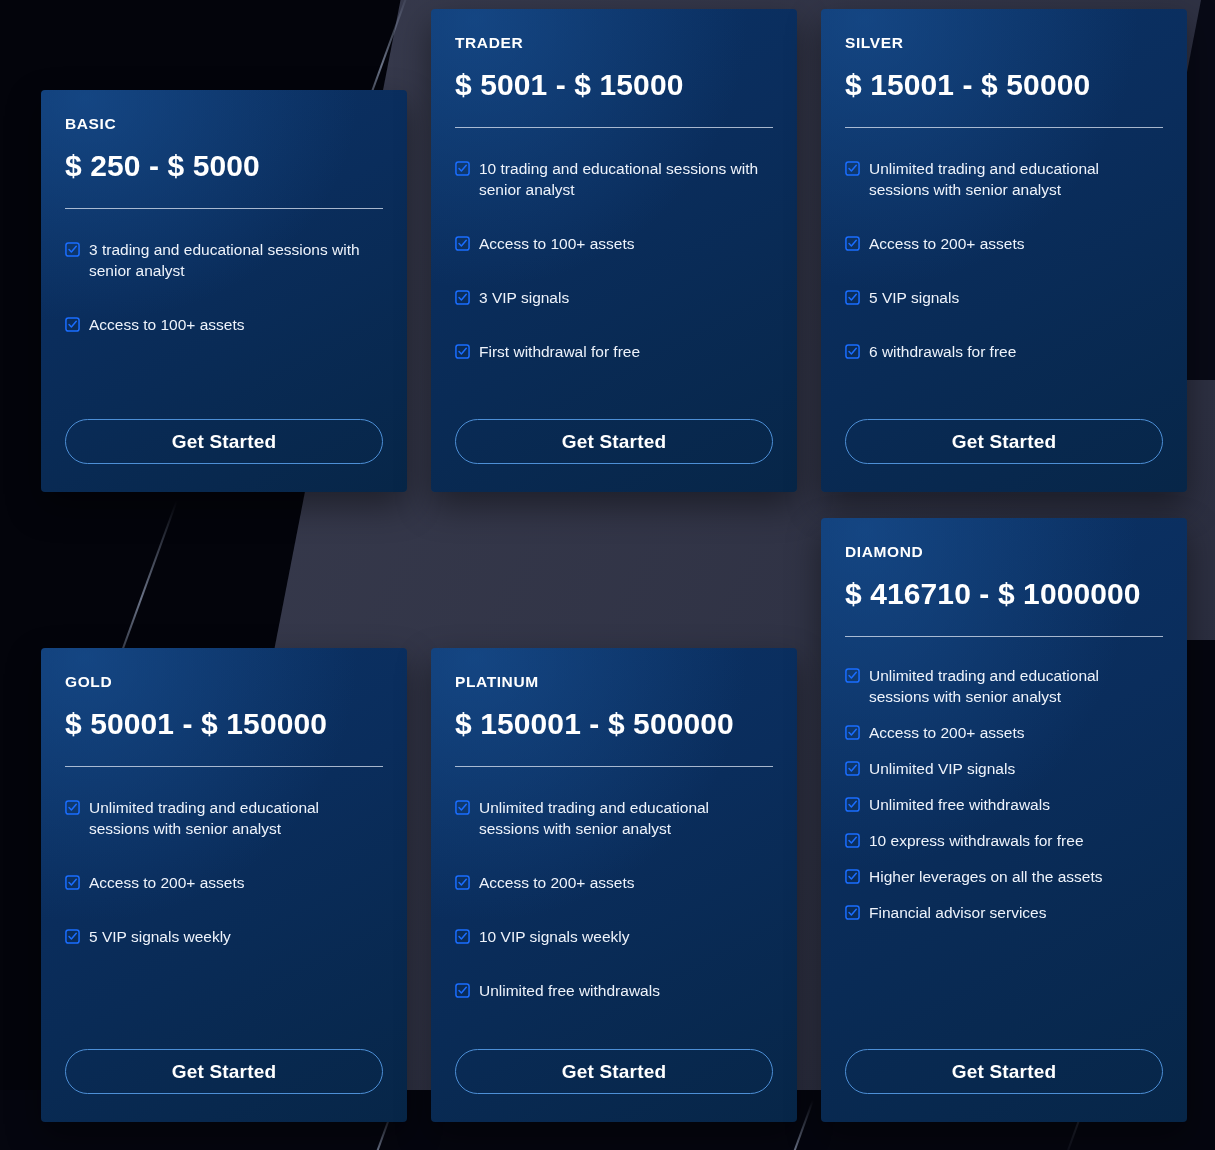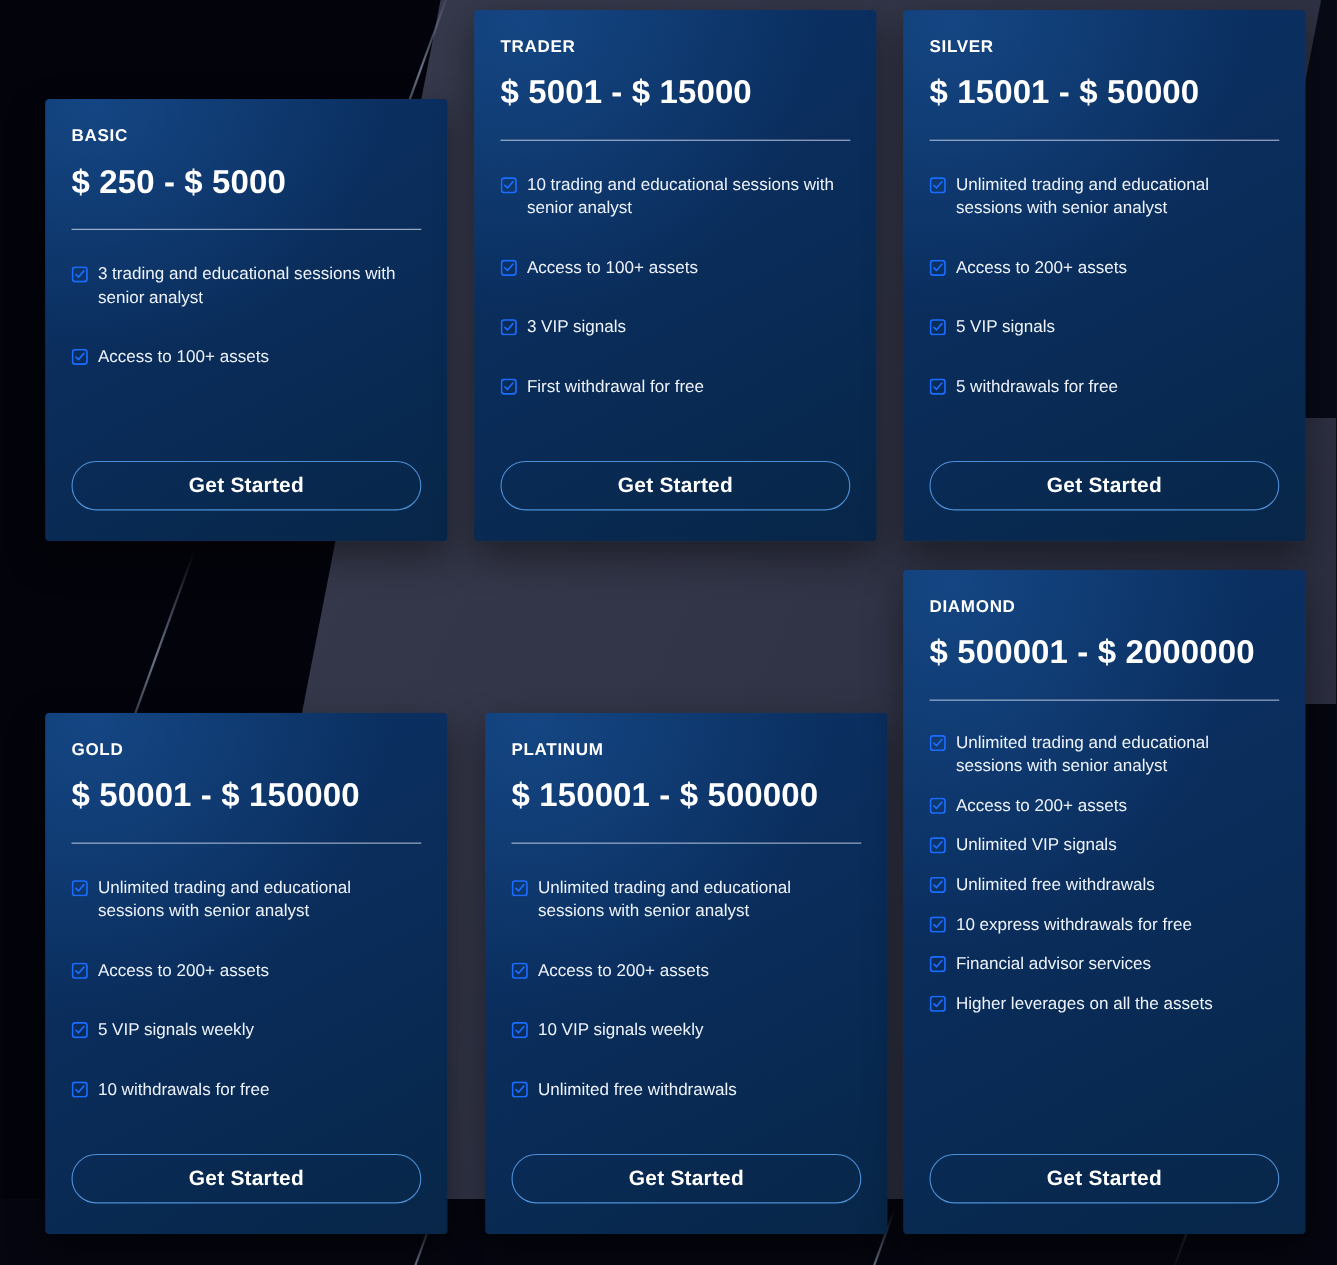--- a/index.html
+++ b/index.html
@@ -180,21 +180,21 @@
     font-weight: bold;
     letter-spacing: .2px;
     cursor: pointer;
   }
 
   
   #card-0 { left: 41px;  top: 90px;  width: 366px; height: 402px; }
   #card-1 { left: 431px; top: 9px;   width: 366px; height: 483px; }
   #card-2 { left: 821px; top: 9px;   width: 366px; height: 483px; }
   #card-3 { left: 41px;  top: 648px; width: 366px; height: 474px; }
-  #card-4 { left: 431px; top: 648px; width: 366px; height: 474px; margin-left: 10px; }
+  #card-4 { left: 431px; top: 648px; width: 366px; height: 474px; }
   #card-5 { left: 821px; top: 518px; width: 366px; height: 604px; }
 
   #card-5 .feature-list { gap: 15px; }
   #card-5 .card-rule { margin-bottom: 28px; }
 </style>
 </head>
 <body>
 
 <div class="bg-root">
   <div class="bg-wedge"></div>
@@ -316,21 +316,21 @@
           </span>
           <span class="feature-text">5 VIP signals</span>
         </li>
         <li class="feature">
           <span>
             <svg class="check-icon" viewBox="0 0 16 16" fill="none" aria-hidden="true">
               <rect x="1" y="1" width="14" height="14" rx="2.5" stroke="#1a6dff" stroke-width="1.6"></rect>
               <path d="M4.3 8.1 L6.8 10.6 L12.0 4.5" stroke="#1a6dff" stroke-width="1.6" stroke-linecap="round" stroke-linejoin="round"></path>
             </svg>
           </span>
-          <span class="feature-text">5 withdrawals for free</span>
+          <span class="feature-text">6 withdrawals for free</span>
         </li>
       </ul>
       <div class="cta-wrap">
         <button class="cta-button">Get Started</button>
       </div>
     </div>
     <div class="card" id="card-3">
       <div class="card-tier">GOLD</div>
       <div class="card-price">$ 50001 - $ 150000</div>
       <div class="card-rule"></div>
@@ -355,29 +355,20 @@
         </li>
         <li class="feature">
           <span>
             <svg class="check-icon" viewBox="0 0 16 16" fill="none" aria-hidden="true">
               <rect x="1" y="1" width="14" height="14" rx="2.5" stroke="#1a6dff" stroke-width="1.6"></rect>
               <path d="M4.3 8.1 L6.8 10.6 L12.0 4.5" stroke="#1a6dff" stroke-width="1.6" stroke-linecap="round" stroke-linejoin="round"></path>
             </svg>
           </span>
           <span class="feature-text">5 VIP signals weekly</span>
         </li>
-        <li class="feature">
-          <span>
-            <svg class="check-icon" viewBox="0 0 16 16" fill="none" aria-hidden="true">
-              <rect x="1" y="1" width="14" height="14" rx="2.5" stroke="#1a6dff" stroke-width="1.6"></rect>
-              <path d="M4.3 8.1 L6.8 10.6 L12.0 4.5" stroke="#1a6dff" stroke-width="1.6" stroke-linecap="round" stroke-linejoin="round"></path>
-            </svg>
-          </span>
-          <span class="feature-text">10 withdrawals for free</span>
-        </li>
       </ul>
       <div class="cta-wrap">
         <button class="cta-button">Get Started</button>
       </div>
     </div>
     <div class="card" id="card-4">
       <div class="card-tier">PLATINUM</div>
       <div class="card-price">$ 150001 - $ 500000</div>
       <div class="card-rule"></div>
       <ul class="feature-list">
@@ -417,21 +408,21 @@
           </span>
           <span class="feature-text">Unlimited free withdrawals</span>
         </li>
       </ul>
       <div class="cta-wrap">
         <button class="cta-button">Get Started</button>
       </div>
     </div>
     <div class="card" id="card-5">
       <div class="card-tier">DIAMOND</div>
-      <div class="card-price">$ 500001 - $ 2000000</div>
+      <div class="card-price">$ 416710 - $ 1000000</div>
       <div class="card-rule"></div>
       <ul class="feature-list">
         <li class="feature">
           <span>
             <svg class="check-icon" viewBox="0 0 16 16" fill="none" aria-hidden="true">
               <rect x="1" y="1" width="14" height="14" rx="2.5" stroke="#1a6dff" stroke-width="1.6"></rect>
               <path d="M4.3 8.1 L6.8 10.6 L12.0 4.5" stroke="#1a6dff" stroke-width="1.6" stroke-linecap="round" stroke-linejoin="round"></path>
             </svg>
           </span>
           <span class="feature-text">Unlimited trading and educational sessions with senior analyst</span>
@@ -472,29 +463,29 @@
           </span>
           <span class="feature-text">10 express withdrawals for free</span>
         </li>
         <li class="feature">
           <span>
             <svg class="check-icon" viewBox="0 0 16 16" fill="none" aria-hidden="true">
               <rect x="1" y="1" width="14" height="14" rx="2.5" stroke="#1a6dff" stroke-width="1.6"></rect>
               <path d="M4.3 8.1 L6.8 10.6 L12.0 4.5" stroke="#1a6dff" stroke-width="1.6" stroke-linecap="round" stroke-linejoin="round"></path>
             </svg>
           </span>
+          <span class="feature-text">Higher leverages on all the assets</span>
+        </li>
+        <li class="feature">
+          <span>
+            <svg class="check-icon" viewBox="0 0 16 16" fill="none" aria-hidden="true">
+              <rect x="1" y="1" width="14" height="14" rx="2.5" stroke="#1a6dff" stroke-width="1.6"></rect>
+              <path d="M4.3 8.1 L6.8 10.6 L12.0 4.5" stroke="#1a6dff" stroke-width="1.6" stroke-linecap="round" stroke-linejoin="round"></path>
+            </svg>
+          </span>
           <span class="feature-text">Financial advisor services</span>
         </li>
-        <li class="feature">
-          <span>
-            <svg class="check-icon" viewBox="0 0 16 16" fill="none" aria-hidden="true">
-              <rect x="1" y="1" width="14" height="14" rx="2.5" stroke="#1a6dff" stroke-width="1.6"></rect>
-              <path d="M4.3 8.1 L6.8 10.6 L12.0 4.5" stroke="#1a6dff" stroke-width="1.6" stroke-linecap="round" stroke-linejoin="round"></path>
-            </svg>
-          </span>
-          <span class="feature-text">Higher leverages on all the assets</span>
-        </li>
       </ul>
       <div class="cta-wrap">
         <button class="cta-button">Get Started</button>
       </div>
     </div>
   </div>
 
 </body></html>

